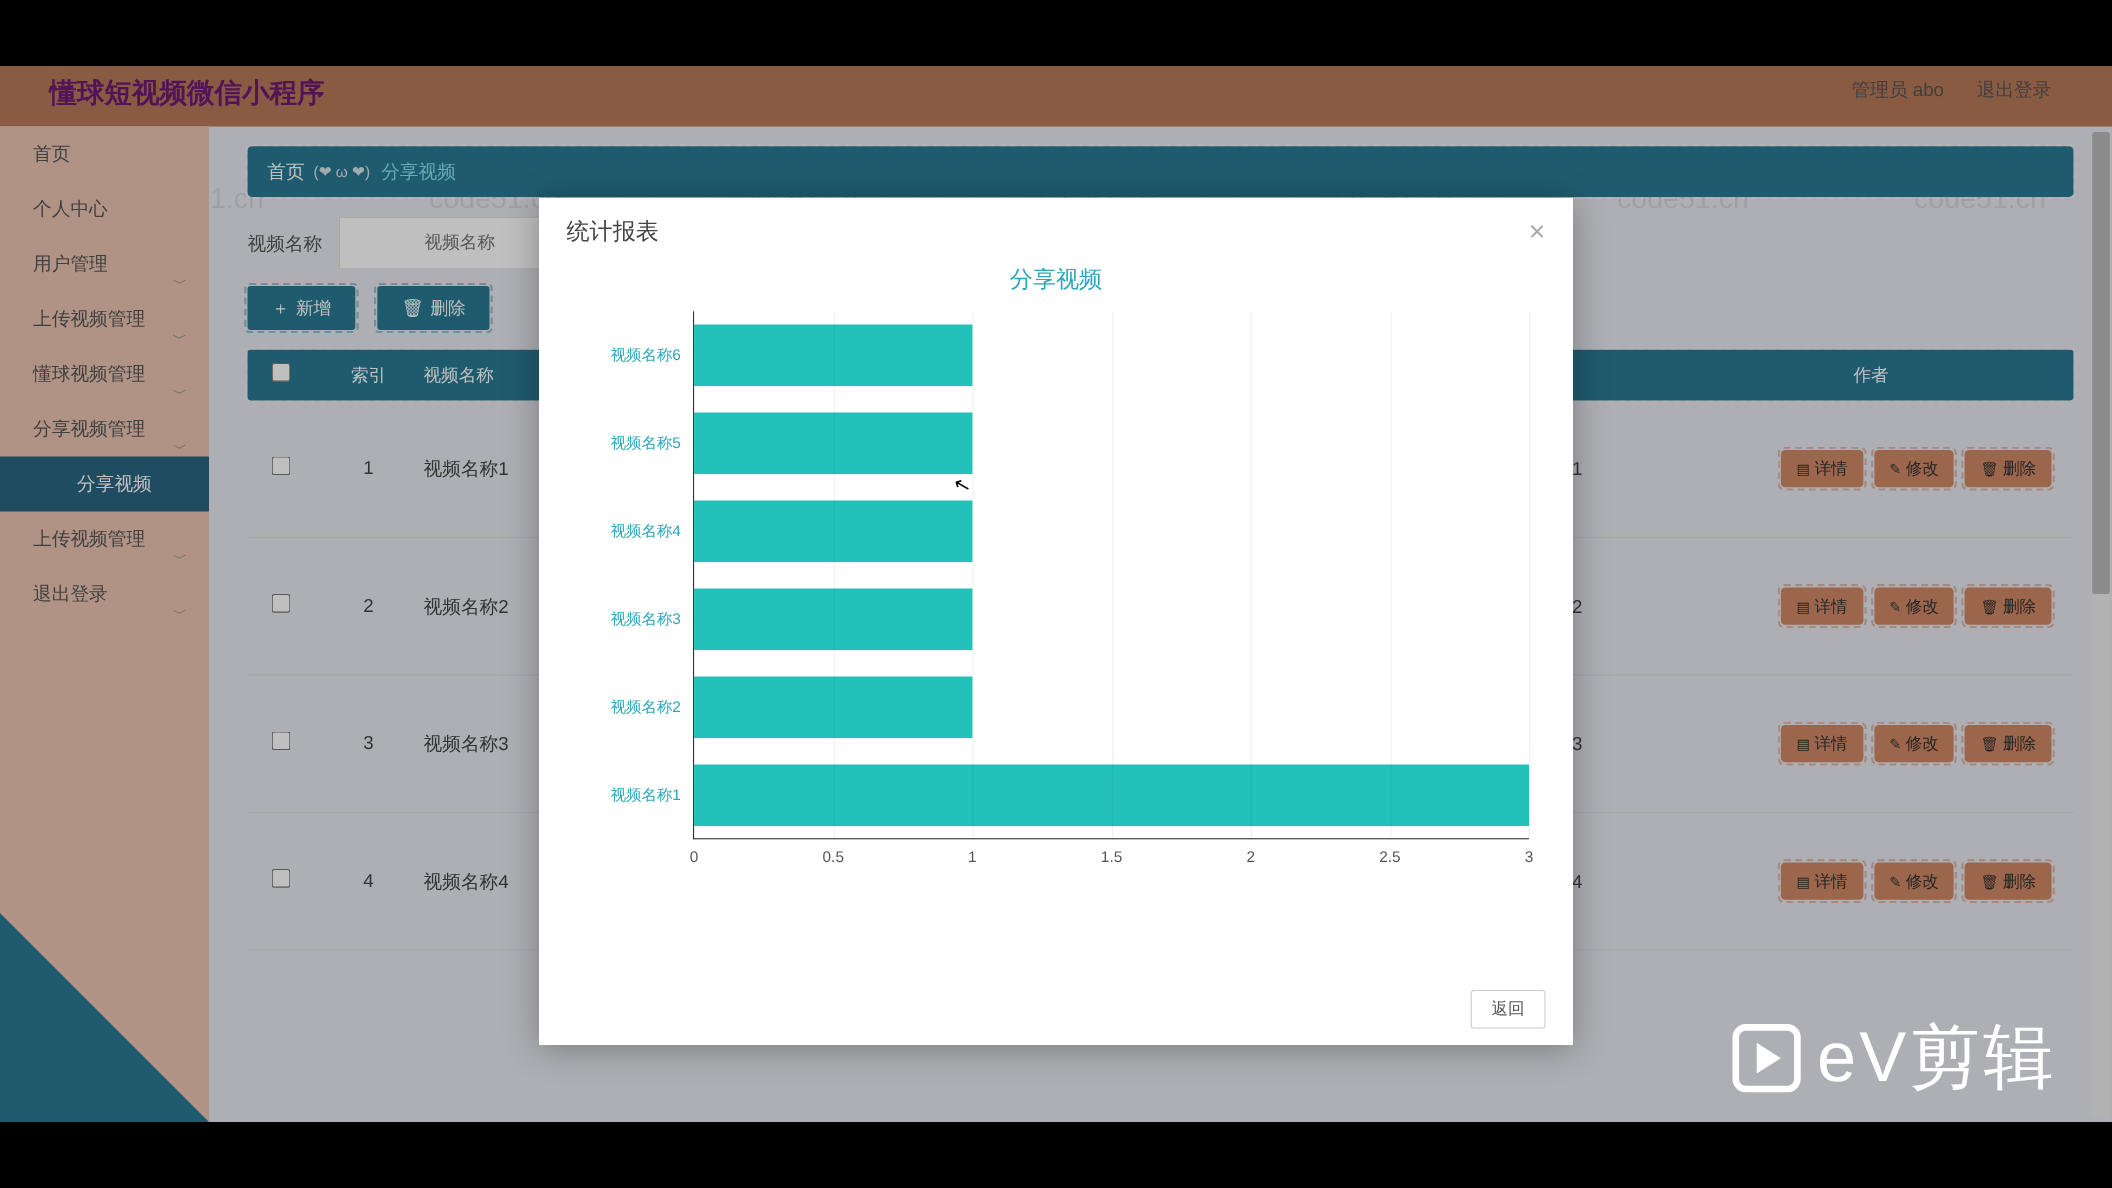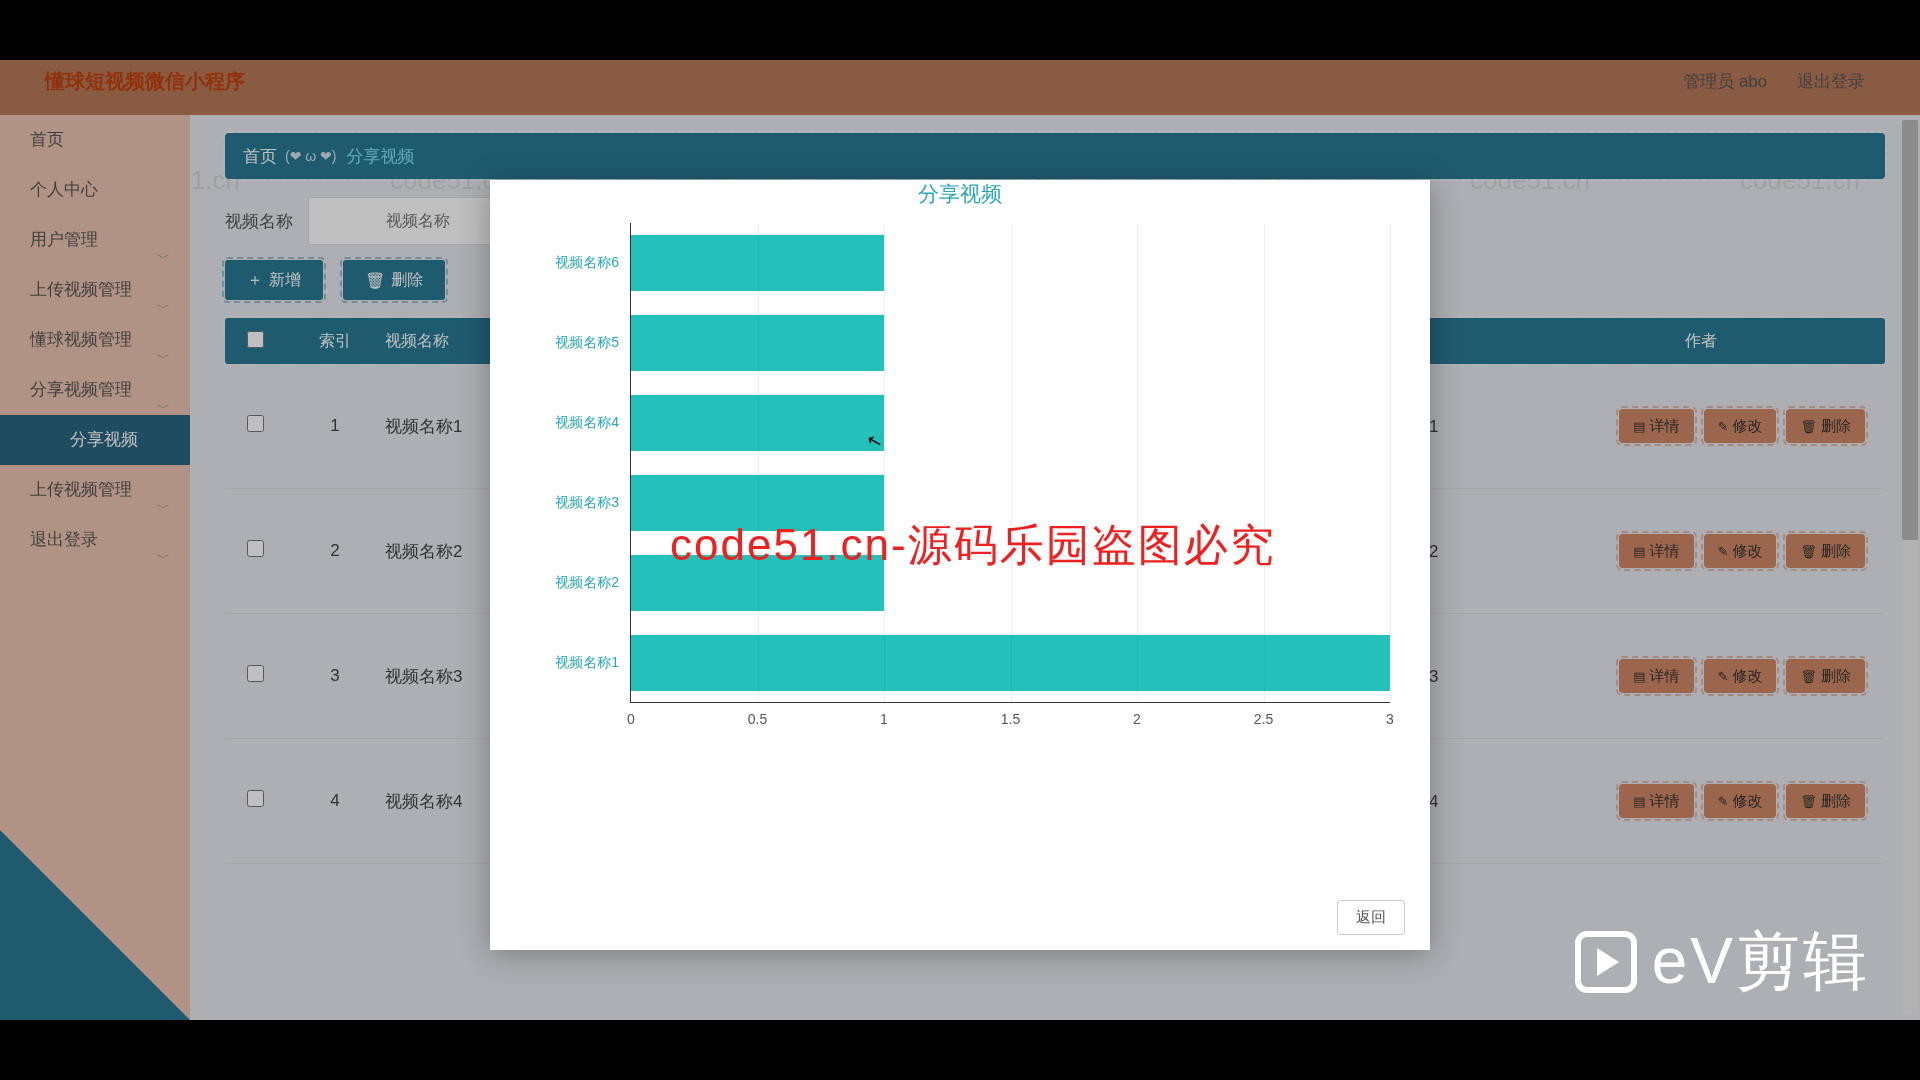--- a/index.html
+++ b/index.html
@@ -5,21 +5,21 @@
 * { box-sizing: border-box; margin: 0; padding: 0; }
 html, body { width: 1920px; height: 1080px; overflow: hidden; font-family: "Microsoft YaHei", sans-serif; background: #000; }
 
 .letterbox-top, .letterbox-bottom { width: 100%; height: 60px; background: #000; }
 .viewport { width: 100%; height: 960px; background: #e8eaf0; position: relative; overflow: hidden; }
 
 .watermarks { position: absolute; top: 0; left: 0; right: 0; bottom: 0; pointer-events: none; z-index: 1; }
 .wm { position: absolute; color: rgba(100,100,100,0.15); font-size: 26px; }
 
 .top-brown { position: absolute; top: 0; left: 0; right: 0; height: 55px; background: #b97a5a; z-index: 2; }
-.app-title { position: absolute; left: 45px; top: 8px; font-size: 20px; font-weight: bold; color: #c2410c; z-index: 3; }
+.app-title { position: absolute; left: 45px; top: 8px; font-size: 25px; font-weight: bold; color: #701a75; z-index: 3; }
 .header-right { position: absolute; right: 55px; top: 10px; font-size: 17px; color: #555; z-index: 3; }
 .header-right span { margin-left: 25px; cursor: pointer; }
 
 .sidebar { position: absolute; top: 55px; left: 0; width: 190px; height: calc(100% - 55px); background: #ebc5b2; z-index: 2; }
 .sidebar-item { height: 50px; line-height: 50px; padding-left: 30px; color: #555; font-size: 17px; cursor: pointer; position: relative; }
 .sidebar-item.sub { padding-left: 70px; background: #2a6680; color: #fff; }
 .side-chevron { position: absolute; right: 20px; top: 18px; font-size: 13px; color: #888; }
 
 .main { position: absolute; top: 55px; left: 190px; right: 0; height: calc(100% - 55px); padding: 18px 35px; z-index: 2; }
 
@@ -218,20 +218,24 @@
             <div class="op-btn"><span class="op-ic">✎</span>修改</div>
             <div class="op-btn"><span class="op-ic">🗑</span>删除</div>
           </div>
         </div>
       </div>
 
   </div>
 
   <div class="overlay"></div>
   <div class="modal">
+    <div class="modal-head">
+      <div class="modal-title">统计报表</div>
+      <div class="modal-close">×</div>
+    </div>
     <div class="chart-title">分享视频</div>
 
     <div class="chart-wrap">
       <div class="grid" id="chart-grid">
         <div class="bars-layer" id="bars">
             <div class="hbar" style="top: 12px; width: 253px;">
               <div class="hbar-label">视频名称6</div>
             </div>
             <div class="hbar" style="top: 92px; width: 253px;">
               <div class="hbar-label">视频名称5</div>
@@ -263,21 +267,20 @@
           <div class="grid-line" style="left: 759px;"></div>
           <div class="tick" style="left: 759px;">3</div>
         </div>
     </div>
 
     <div class="modal-footer">
       <button class="back-btn">返回</button>
     </div>
   </div>
 
-  <div class="red-wm">code51.cn-源码乐园盗图必究</div>
 
   <div class="cursor-arrow">↖</div>
 
   <div class="ev-logo">
     <div class="ev-play">
         <div class="ev-tri"></div>
       </div>
     <div class="ev-text">eV剪辑</div>
   </div>
 

